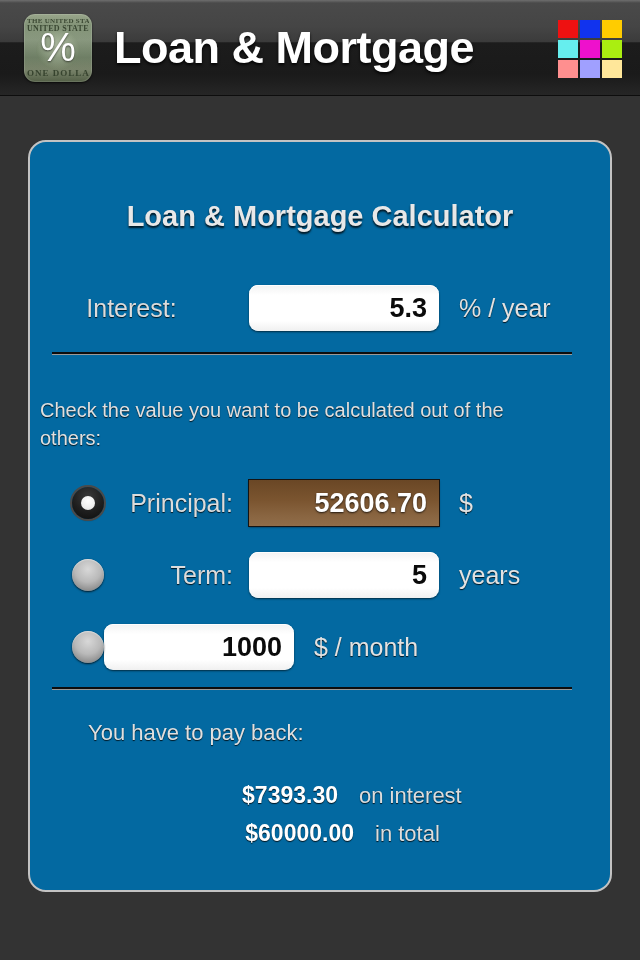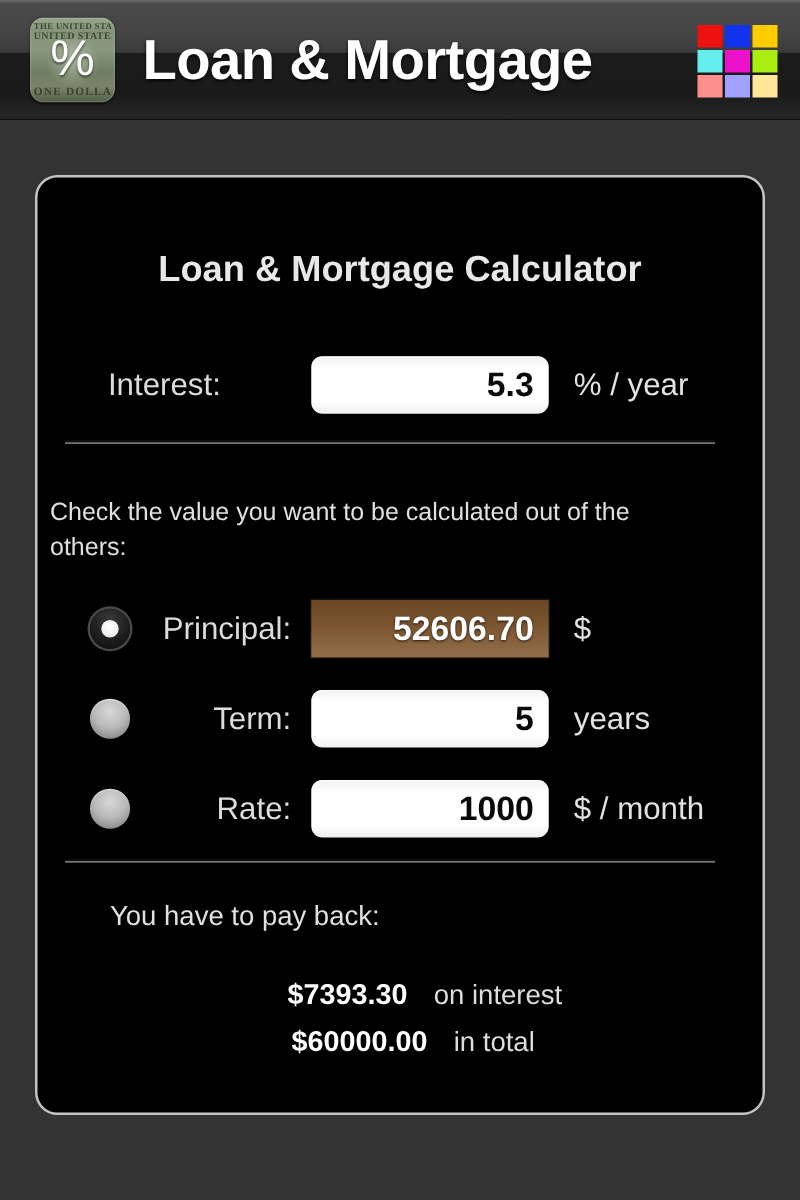--- a/index.html
+++ b/index.html
@@ -110,21 +110,21 @@
   .color-cell { width: 20px; height: 18px; }
 
   
   .card {
     position: absolute;
     left: 28px;
     top: 140px;
     width: 584px;
     height: 752px;
     box-sizing: border-box;
-    background: #000000;
+    background: #0369a1;
     border: 2px solid #c3c3c3;
     border-radius: 18px;
   }
 
   .card-title {
     margin: 0;
     padding: 58px 0 0 0;
     text-align: center;
     color: #e8e8e8;
     font-size: 29px;
@@ -257,21 +257,21 @@
     left: 22px;
     top: 578px;
     color: #e0e0e0;
     font-size: 22px;
     text-shadow: 0 1px 1px rgba(0,0,0,.8);
     margin-left: 36px;
   }
 
   .result-row {
     position: absolute;
-    left: 6px;
+    left: 18px;
     width: 100%;
     display: flex;
     align-items: baseline;
   }
   .result-row.rr0 { top: 640px; }
   .result-row.rr1 { top: 678px; padding-left: 16px; }
   .result-amount {
     width: 290px;
     text-align: right;
     color: #ffffff;
@@ -337,21 +337,20 @@
 
   <div class="opt-row r1">
     <div class="radio"></div>
     <div class="opt-label">Term:</div>
     <input class="text-input" type="text" value="5" style="">
     <div class="unit">years</div>
   </div>
 
   <div class="opt-row r2">
     <div class="radio"></div>
-    <div class="opt-label">Rate:</div>
     <input class="text-input" type="text" value="1000" style="">
     <div class="unit">$ / month</div>
   </div>
 
   <div class="divider d2"></div>
 
   <div class="result-intro">You have to pay back:</div>
 
   <div class="result-row rr0">
     <div class="result-amount">$7393.30</div>

